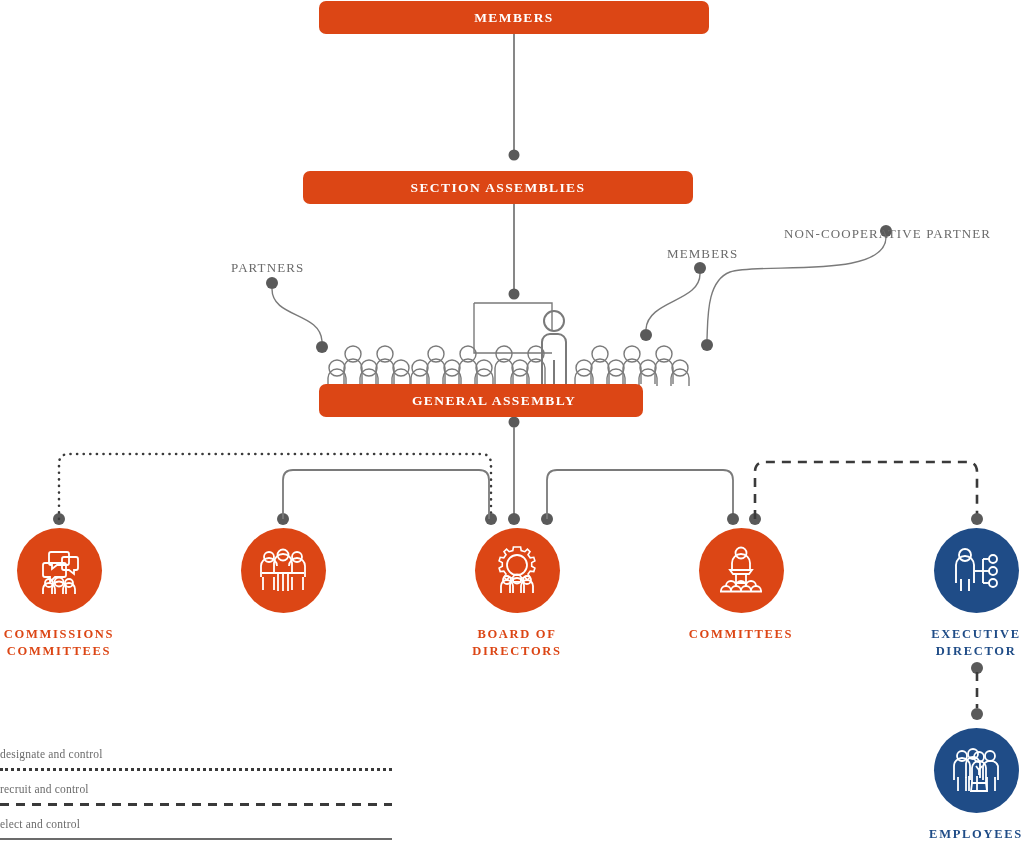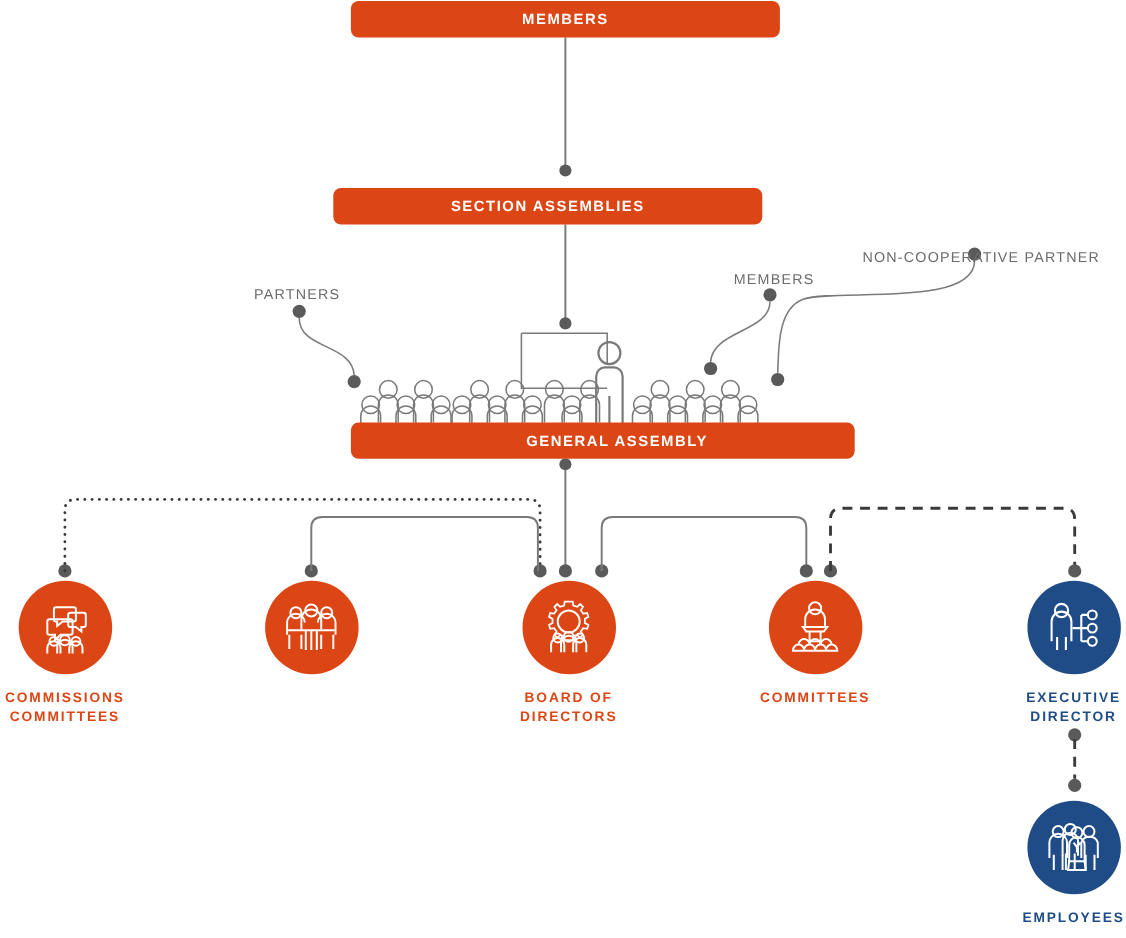--- a/index.html
+++ b/index.html
@@ -1,33 +1,33 @@
 <!DOCTYPE html>
 <html><head>
 <meta charset="utf-8">
 <style>
   html,body{margin:0;padding:0;background:#ffffff;}
   body{
     width:1024px;height:853px;overflow:hidden;position:relative;
     font-family:"Liberation Sans","DejaVu Sans",sans-serif;
     -webkit-font-smoothing:antialiased;
   }
-  #stage{position:absolute;left:0;top:0;width:1024px;height:853px;}
+  #stage{position:absolute;left:0;top:0;width:1024px;height:853px;font-family:Liberation Serif, serif;}
   #wires{position:absolute;left:0;top:0;width:1024px;height:853px;}
 
   
   .bar{
     position:absolute;background:#DC4615;border-radius:7px;
     color:#ffffff;display:flex;align-items:center;justify-content:center;
     font-size:13.5px;font-weight:700;letter-spacing:1.4px;
     box-sizing:border-box;
   }
   #bar-members{left:319px;top:1px;width:390px;height:33px;}
   #bar-section{left:303px;top:171px;width:390px;height:33px;}
-  #bar-general{left:319px;top:384px;width:458px;height:33px;padding-left:26px;}
+  #bar-general{left:319px;top:384px;width:324px;height:33px;padding-left:26px;}
 
   
   .leader-label{
     position:absolute;color:#6b6b6b;font-size:13px;letter-spacing:1.1px;
     white-space:nowrap;
   }
   #lbl-partners{left:231px;top:260px;}
   #lbl-members2{left:667px;top:246px;}
   #lbl-noncoop{left:784px;top:190px;margin-top:36px;}
 
@@ -357,14 +357,28 @@
         <path d="M34,36 v-14 a8,8 0 0 1 15,0 v14"></path>
         <line x1="38" y1="33" x2="38" y2="47"></line>
         <line x1="46" y1="33" x2="46" y2="47"></line>
       </svg>
     </div>
     <div class="cap blue">
       <span>EMPLOYEES</span>
     </div>
   </div>
 
+  <div id="legend">
+    <div class="legend-row">
+      <div class="ltext">designate and control</div>
+      <div class="lline dotted"></div>
+    </div>
+    <div class="legend-row">
+      <div class="ltext">recruit and control</div>
+      <div class="lline dashdot"></div>
+    </div>
+    <div class="legend-row">
+      <div class="ltext">elect and control</div>
+      <div class="lline solid"></div>
+    </div>
+  </div>
 
 </div>
 
 </body></html>

